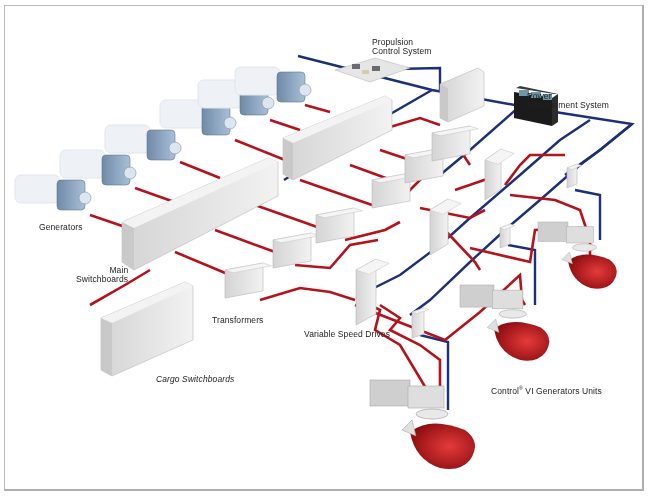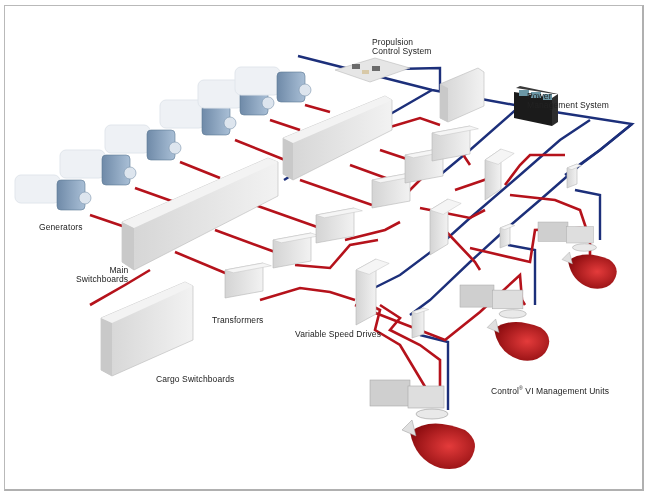--- a/index.html
+++ b/index.html
@@ -222,15 +222,15 @@
 </svg>
 
 <div class="lbl" style="left:372px;top:38px;">Propulsion
 Control System</div>
 <div class="lbl" style="left:527px;top:64px;margin-top:28px;">Power
 Management System</div>
 <div class="lbl" style="left:39px;top:223px;">Generators</div>
 <div class="lbl" style="left:76px;top:266px;text-align:right;">Main
 Switchboards</div>
 <div class="lbl" style="left:212px;top:316px;">Transformers</div>
-<div class="lbl" style="left:295px;top:330px;text-align:center;">Variable Speed Drives</div>
-<div class="lbl" style="left:156px;top:375px;">Cargo Switchboards</div>
-<div class="lbl" style="left:491px;top:384px;"><span>Control</span><sup>®</sup><span> VI Management Units</span></div>
+<div class="lbl" style="left:304px;top:330px;text-align:center;">Variable Speed Drives</div>
+<div class="lbl" style="left:156px;top:375px;font-style:italic;">Cargo Switchboards</div>
+<div class="lbl" style="left:491px;top:384px;"><span>Control</span><sup>®</sup><span> VI Generators Units</span></div>
 
 </body></html>

